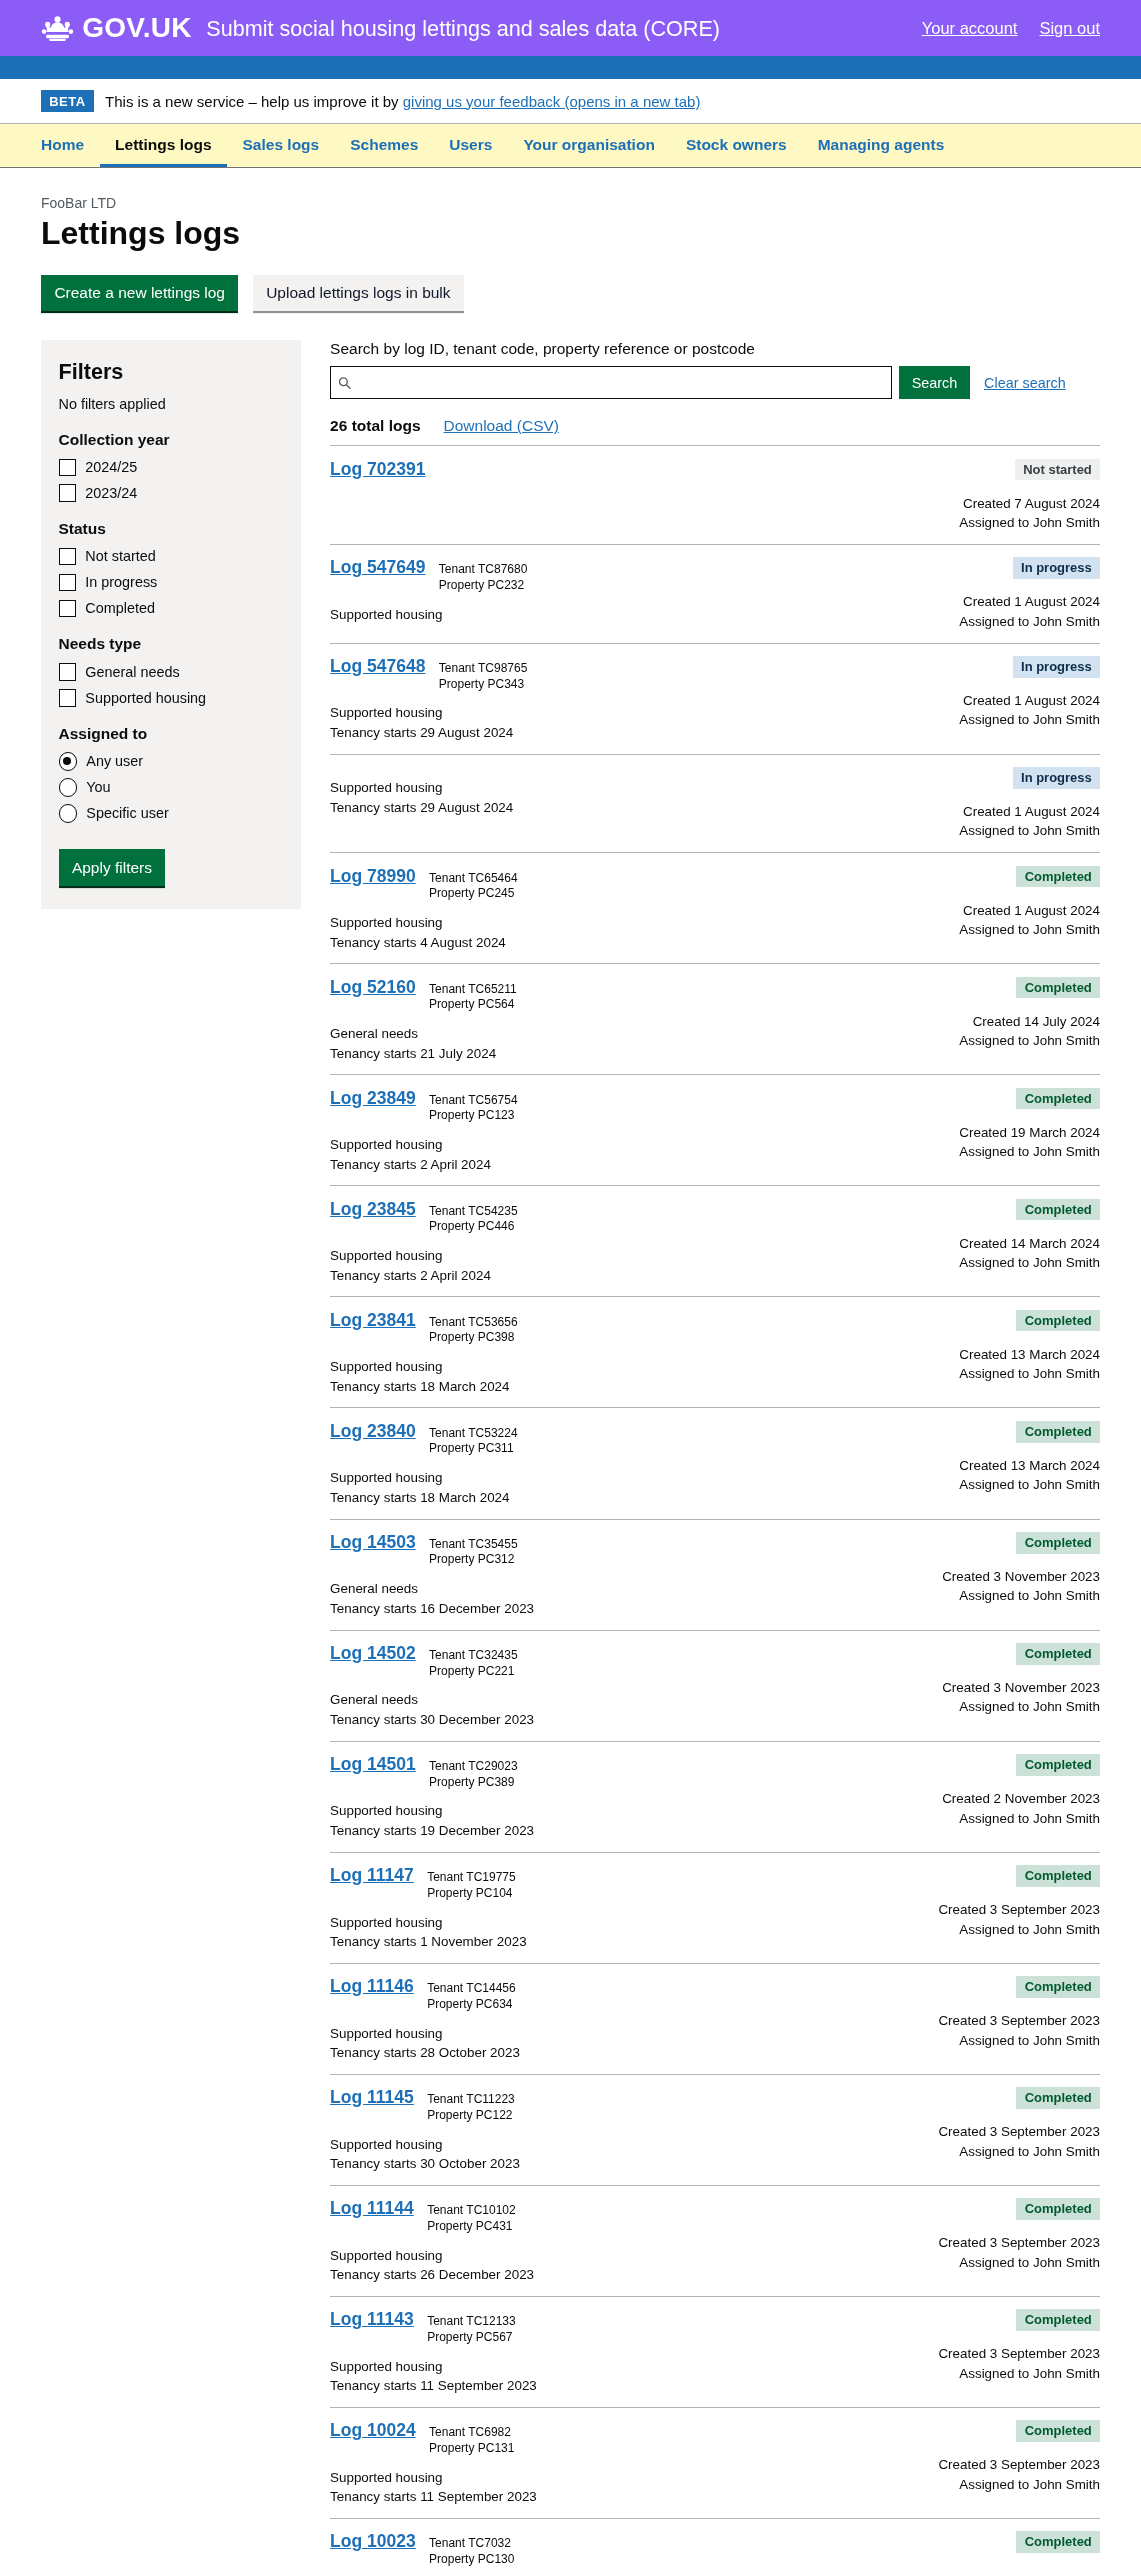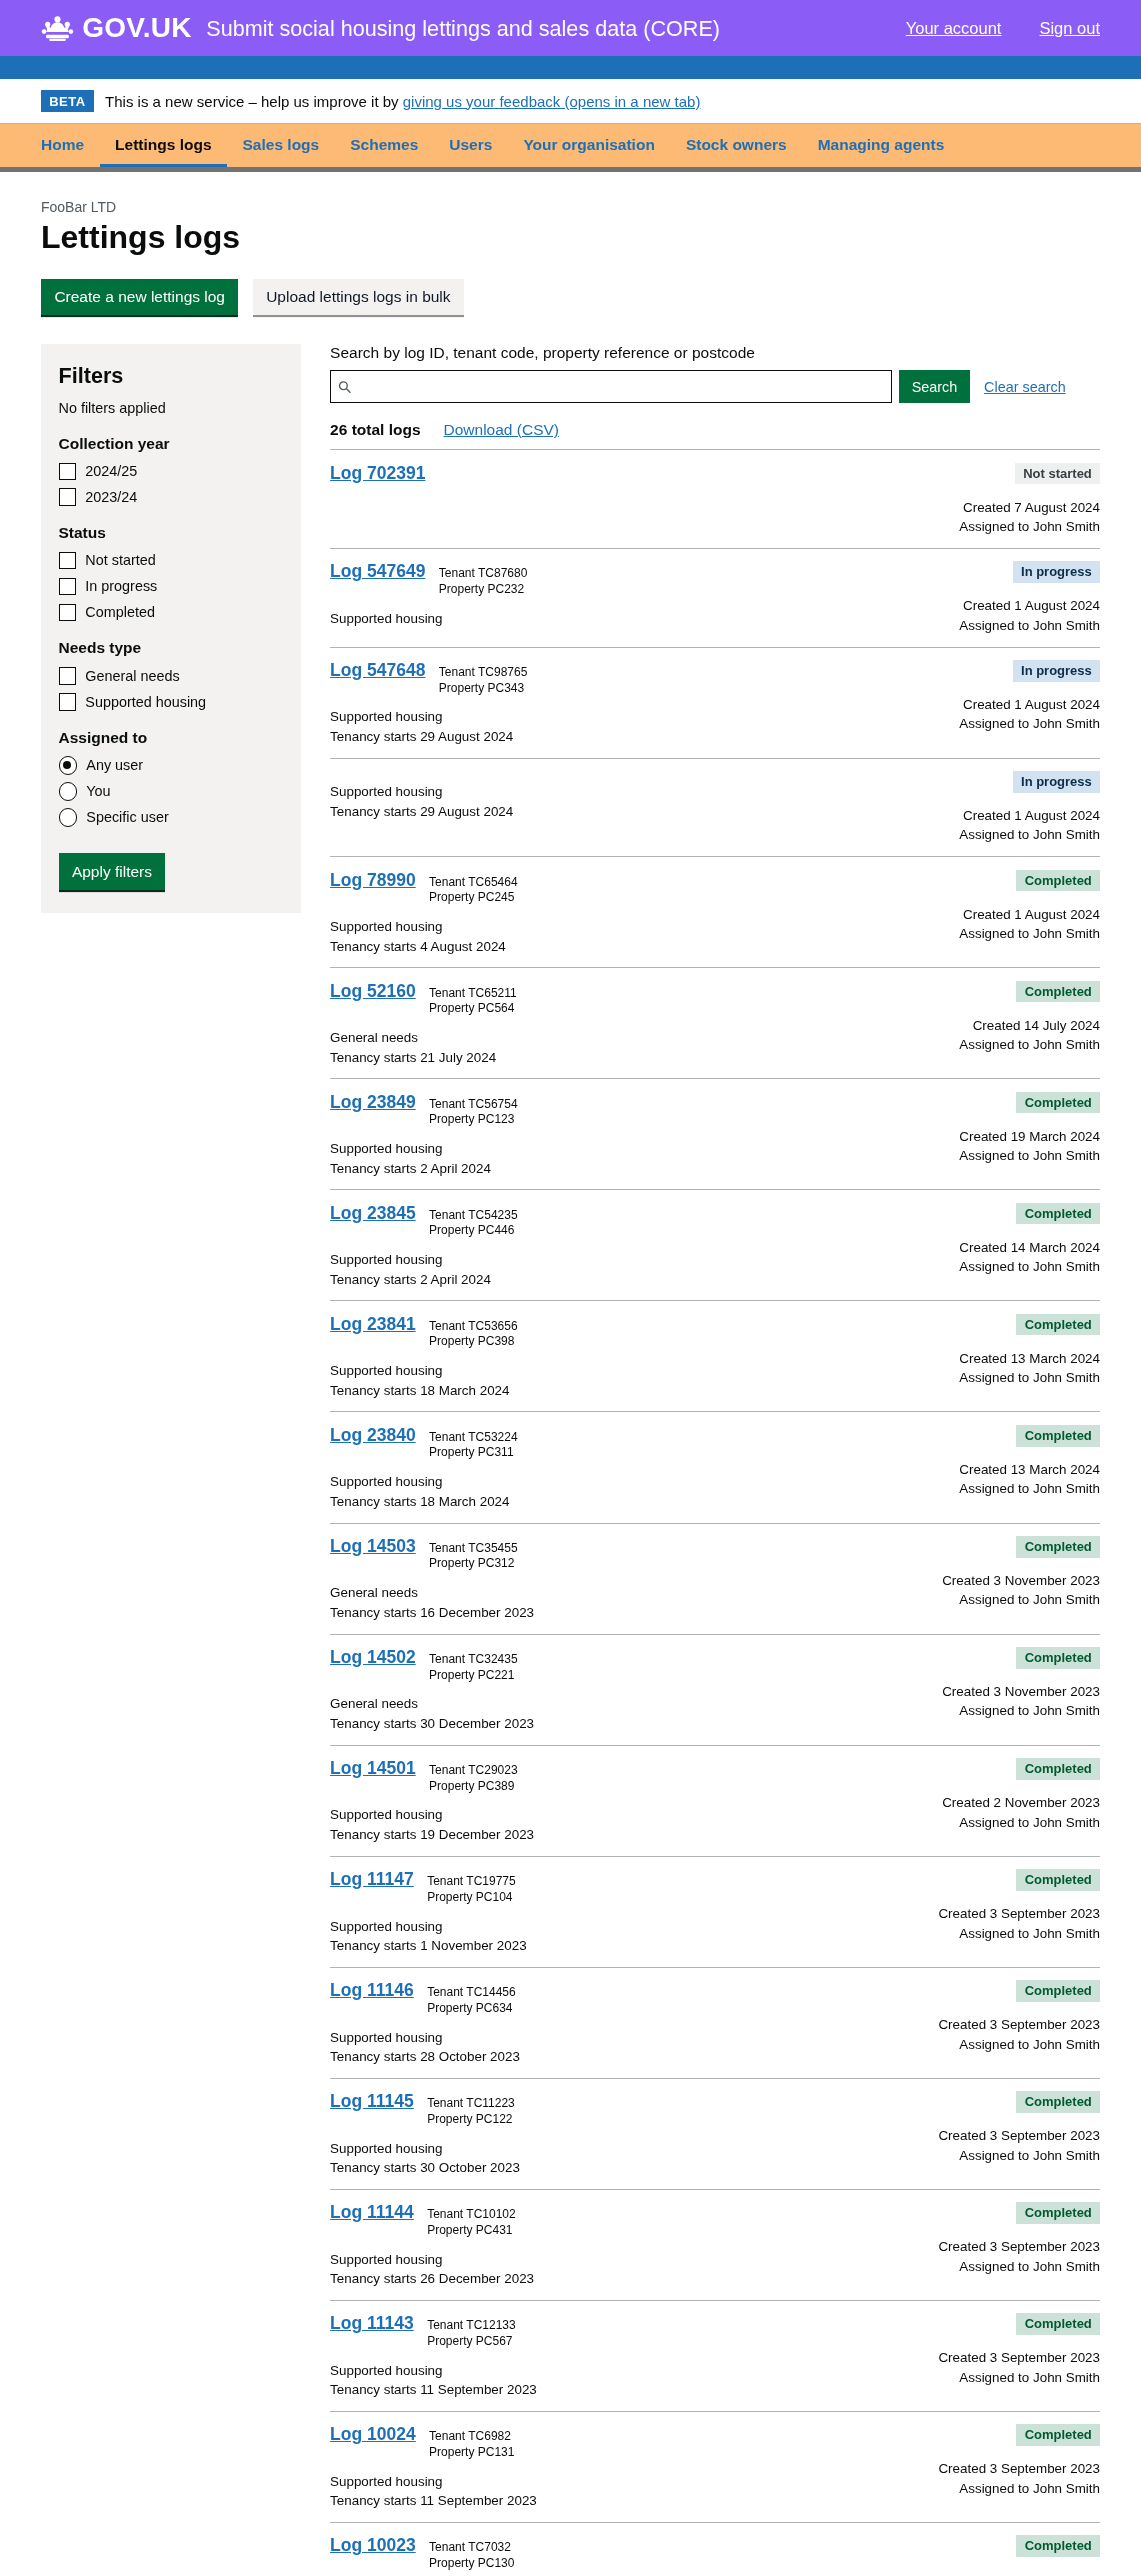--- a/index.html
+++ b/index.html
@@ -58,21 +58,21 @@
   .service-name {
     font-size: 21.6px;
     margin-left: 14.4px;
     line-height: 1;
     color: #ffffff;
     text-decoration: none;
   }
   .header-right {
     margin-left: auto;
     display: flex;
-    gap: 38px;
+    gap: 22px;
     font-size: 16.5px;
   }
   .header-right a {
     color: #ffffff;
     text-decoration: underline;
   }
 
   
   .phase-banner {
     border-bottom: 1px solid #b1b4b6;
@@ -92,22 +92,22 @@
     text-transform: uppercase;
     padding: 3.6px 8.2px 3.6px 8.2px;
     letter-spacing: 0.5px;
   }
   .phase-text a {
     color: #1d70b8;
   }
 
   
   .primary-nav {
-    border-bottom: 5px solid #737373;
-    background: #fdba74;
+    border-bottom: 1px solid #737373;
+    background: #fef9c3;
   }
   .nav-list {
     display: flex;
     gap: 0;
     list-style: none;
     margin: 0;
     padding: 0;
   }
   .nav-list li {
     padding: 0;

